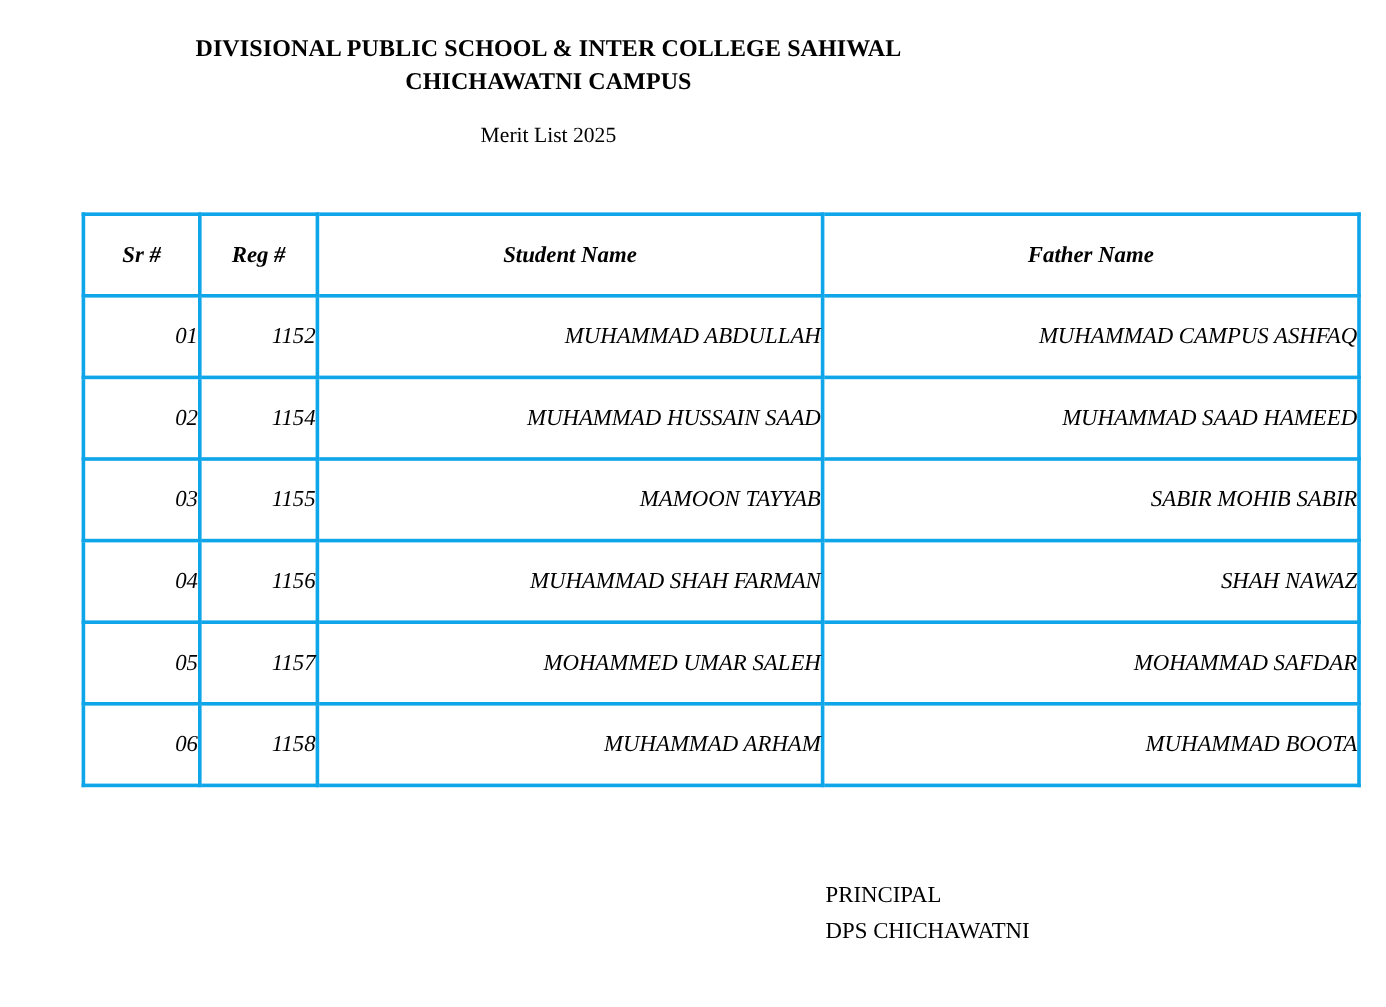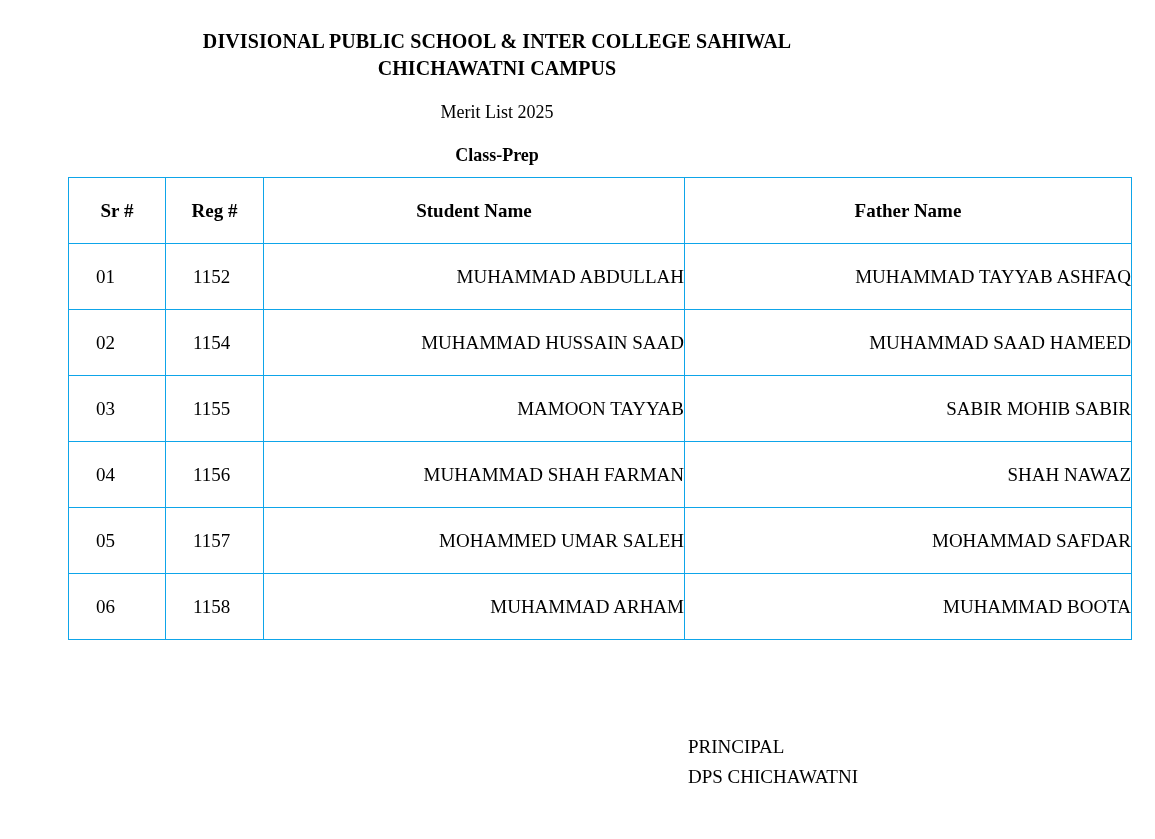--- a/index.html
+++ b/index.html
@@ -23,21 +23,20 @@
     inset: 0;
   }
 
   
   .heading-block {
     position: absolute;
     left: 0;
     top: 28px;
     width: 914px;
     text-align: center;
-    margin-left: 40px;
   }
   .org-title {
     font-size: 20px;
     font-weight: bold;
     line-height: 27px;
     letter-spacing: 0.1px;
   }
   .org-title-line {
     display: block;
   }
@@ -59,39 +58,40 @@
     position: absolute;
     left: 68px;
     top: 177px;
     width: 1063px;
     border-collapse: collapse;
     table-layout: fixed;
     font-size: 19px;
   }
   .merit-table th,
   .merit-table td {
-    border: 1px solid #0ea5e9;
+    border: 3px solid #0ea5e9;
     height: 65px;
     padding: 0;
     vertical-align: middle;
     font-weight: normal;
+    font-style: italic;
   }
   .merit-table thead th {
     font-weight: bold;
     text-align: center;
     font-size: 19px;
   }
   .col-sr    { width: 97px;  }
   .col-reg   { width: 98px;  }
   .col-name  { width: 421px; }
   .col-father{ width: 447px; }
 
   td.cell-sr,
   td.cell-reg {
-    text-align: left;
+    text-align: right;
     padding-left: 27px;
   }
   td.cell-name,
   td.cell-father {
     text-align: right;
     padding-left: 6px;
   }
 
   
   .signature-block {
@@ -111,21 +111,20 @@
 <body>
 
 <div class="page">
 
   <div class="heading-block">
     <div class="org-title">
       <span class="org-title-line">DIVISIONAL PUBLIC SCHOOL &amp; INTER COLLEGE SAHIWAL</span>
       <span class="org-title-line">CHICHAWATNI CAMPUS</span>
     </div>
     <div class="merit-title">Merit List 2025</div>
-    <div class="class-title">Class-Prep</div>
   </div>
 
   <table class="merit-table">
     <colgroup>
       <col class="col-sr">
       <col class="col-reg">
       <col class="col-name">
       <col class="col-father">
     </colgroup>
     <thead>
@@ -134,21 +133,21 @@
         <th>Reg #</th>
         <th>Student Name</th>
         <th>Father Name</th>
       </tr>
     </thead>
     <tbody>
       <tr>
         <td class="cell-sr">01</td>
         <td class="cell-reg">1152</td>
         <td class="cell-name">MUHAMMAD ABDULLAH</td>
-        <td class="cell-father">MUHAMMAD TAYYAB ASHFAQ</td>
+        <td class="cell-father">MUHAMMAD CAMPUS ASHFAQ</td>
       </tr>
       <tr>
         <td class="cell-sr">02</td>
         <td class="cell-reg">1154</td>
         <td class="cell-name">MUHAMMAD HUSSAIN SAAD</td>
         <td class="cell-father">MUHAMMAD SAAD HAMEED</td>
       </tr>
       <tr>
         <td class="cell-sr">03</td>
         <td class="cell-reg">1155</td>

